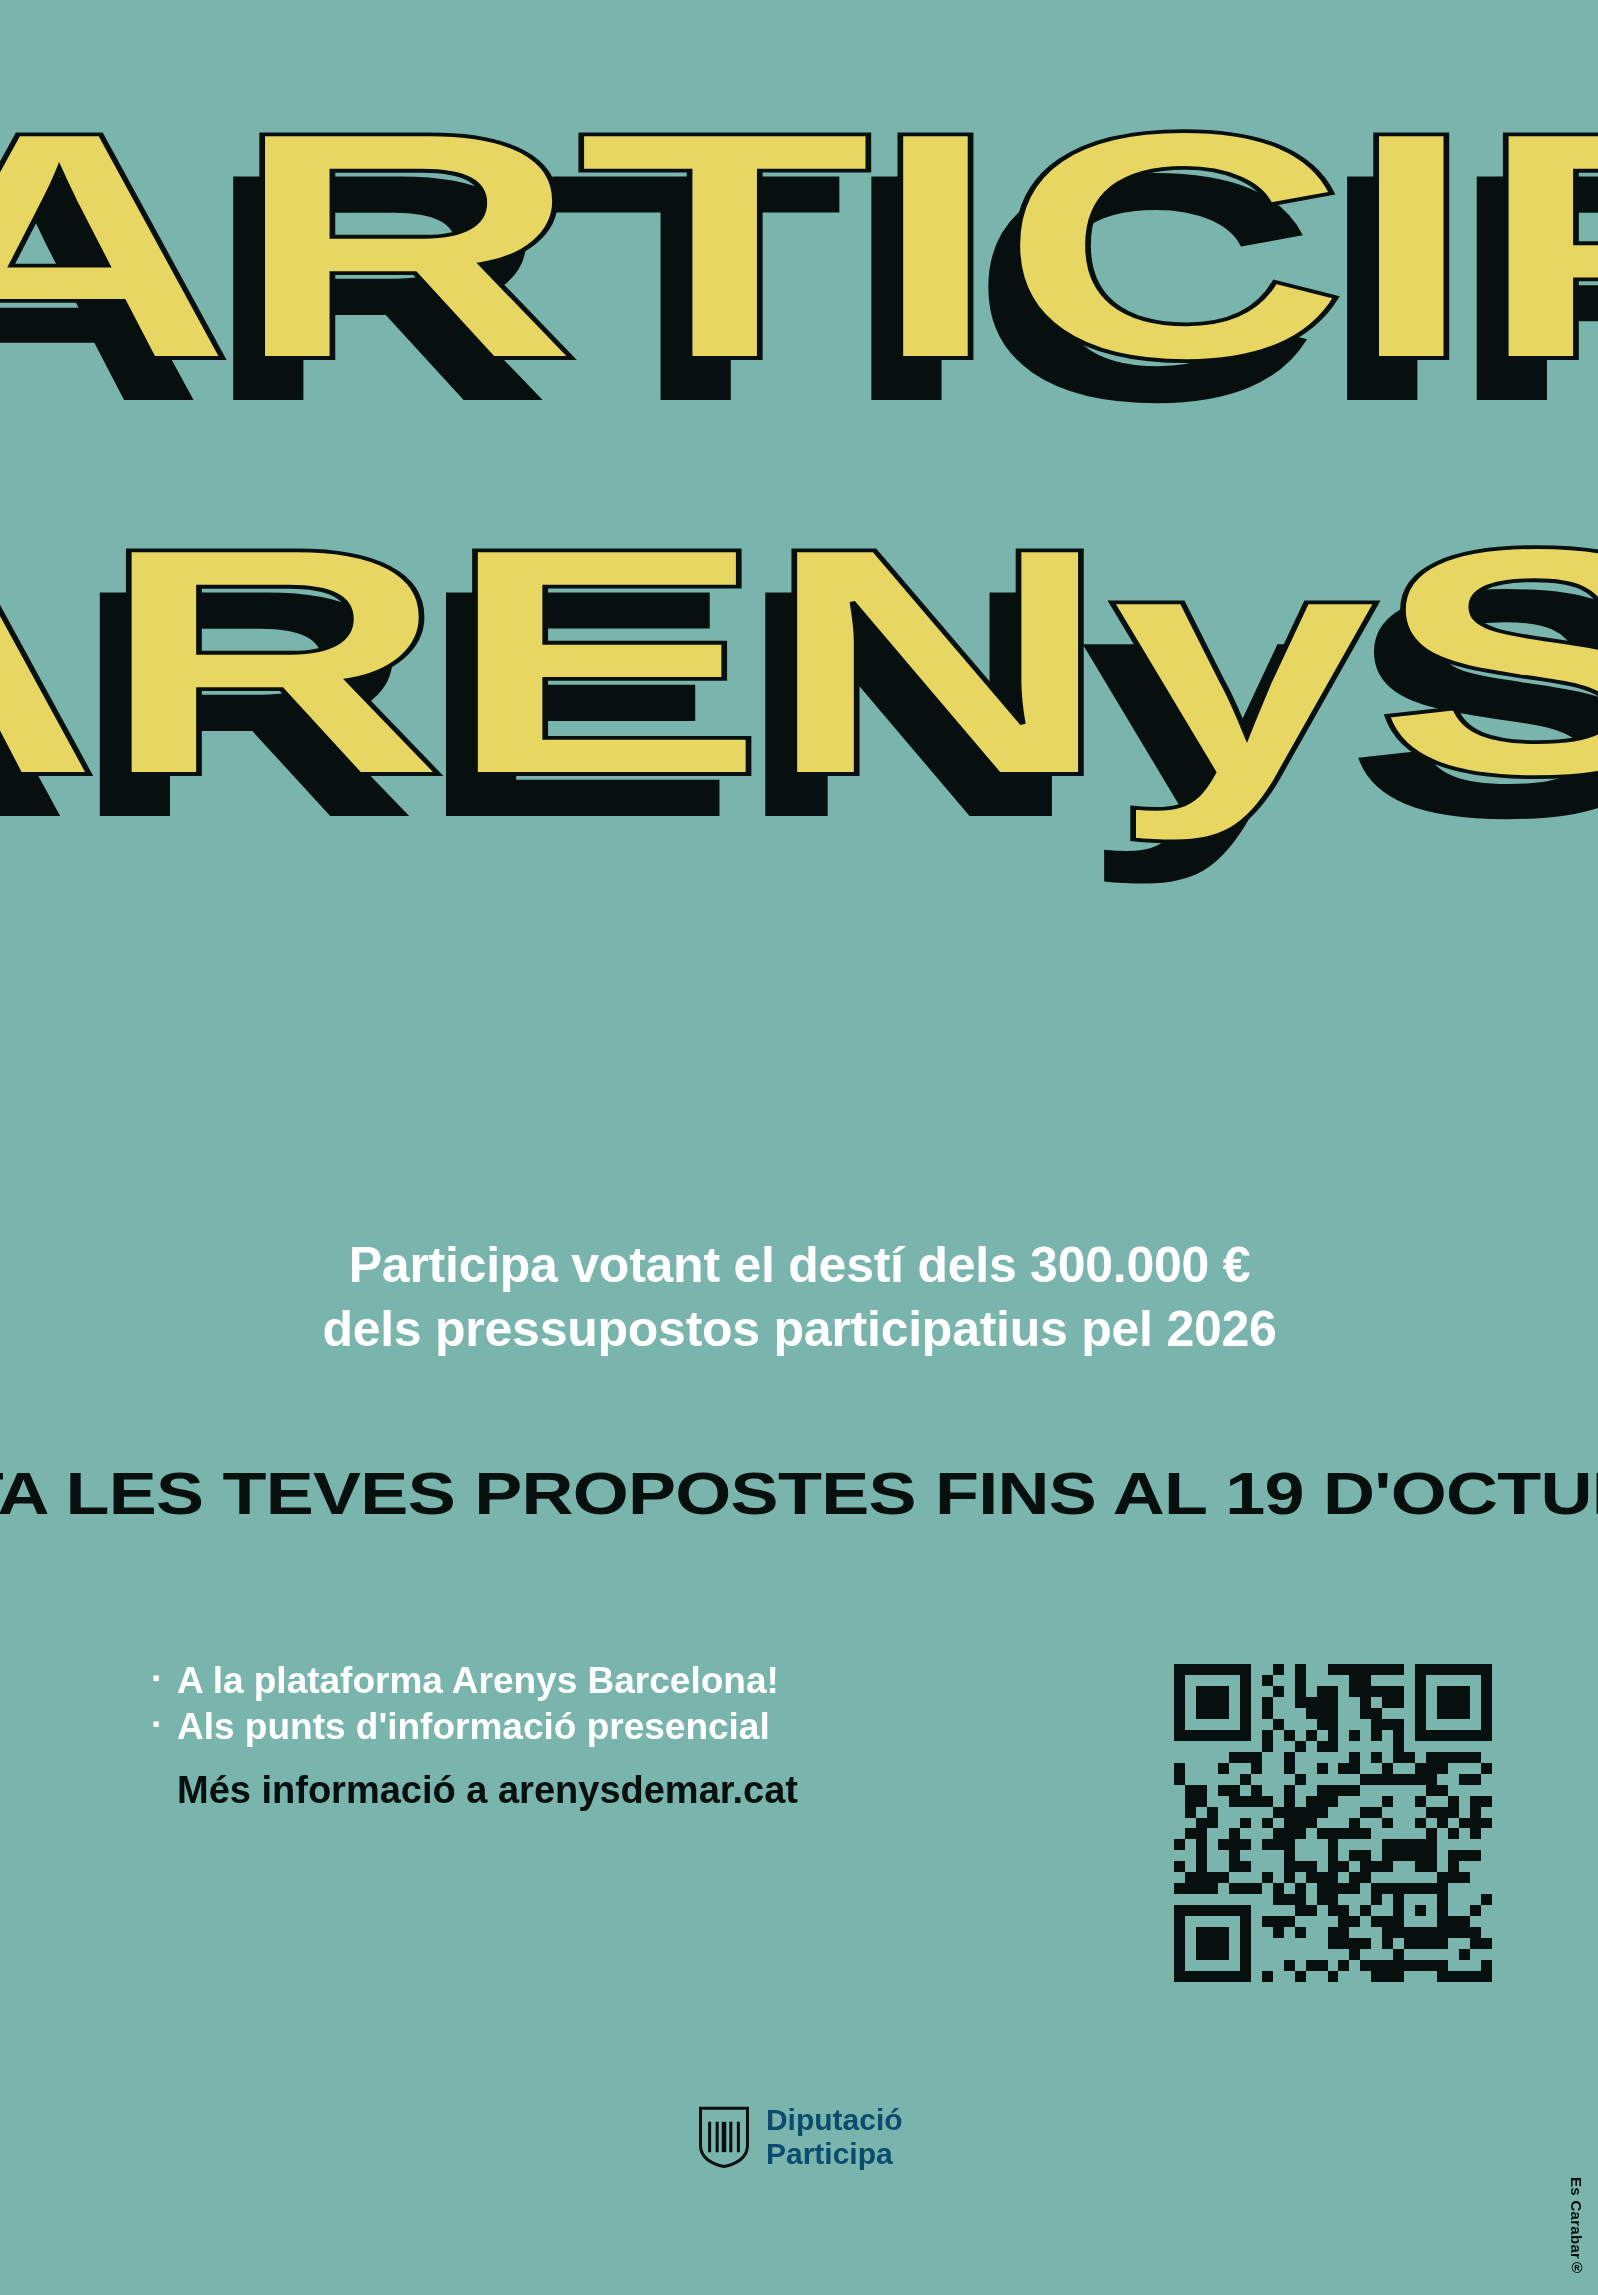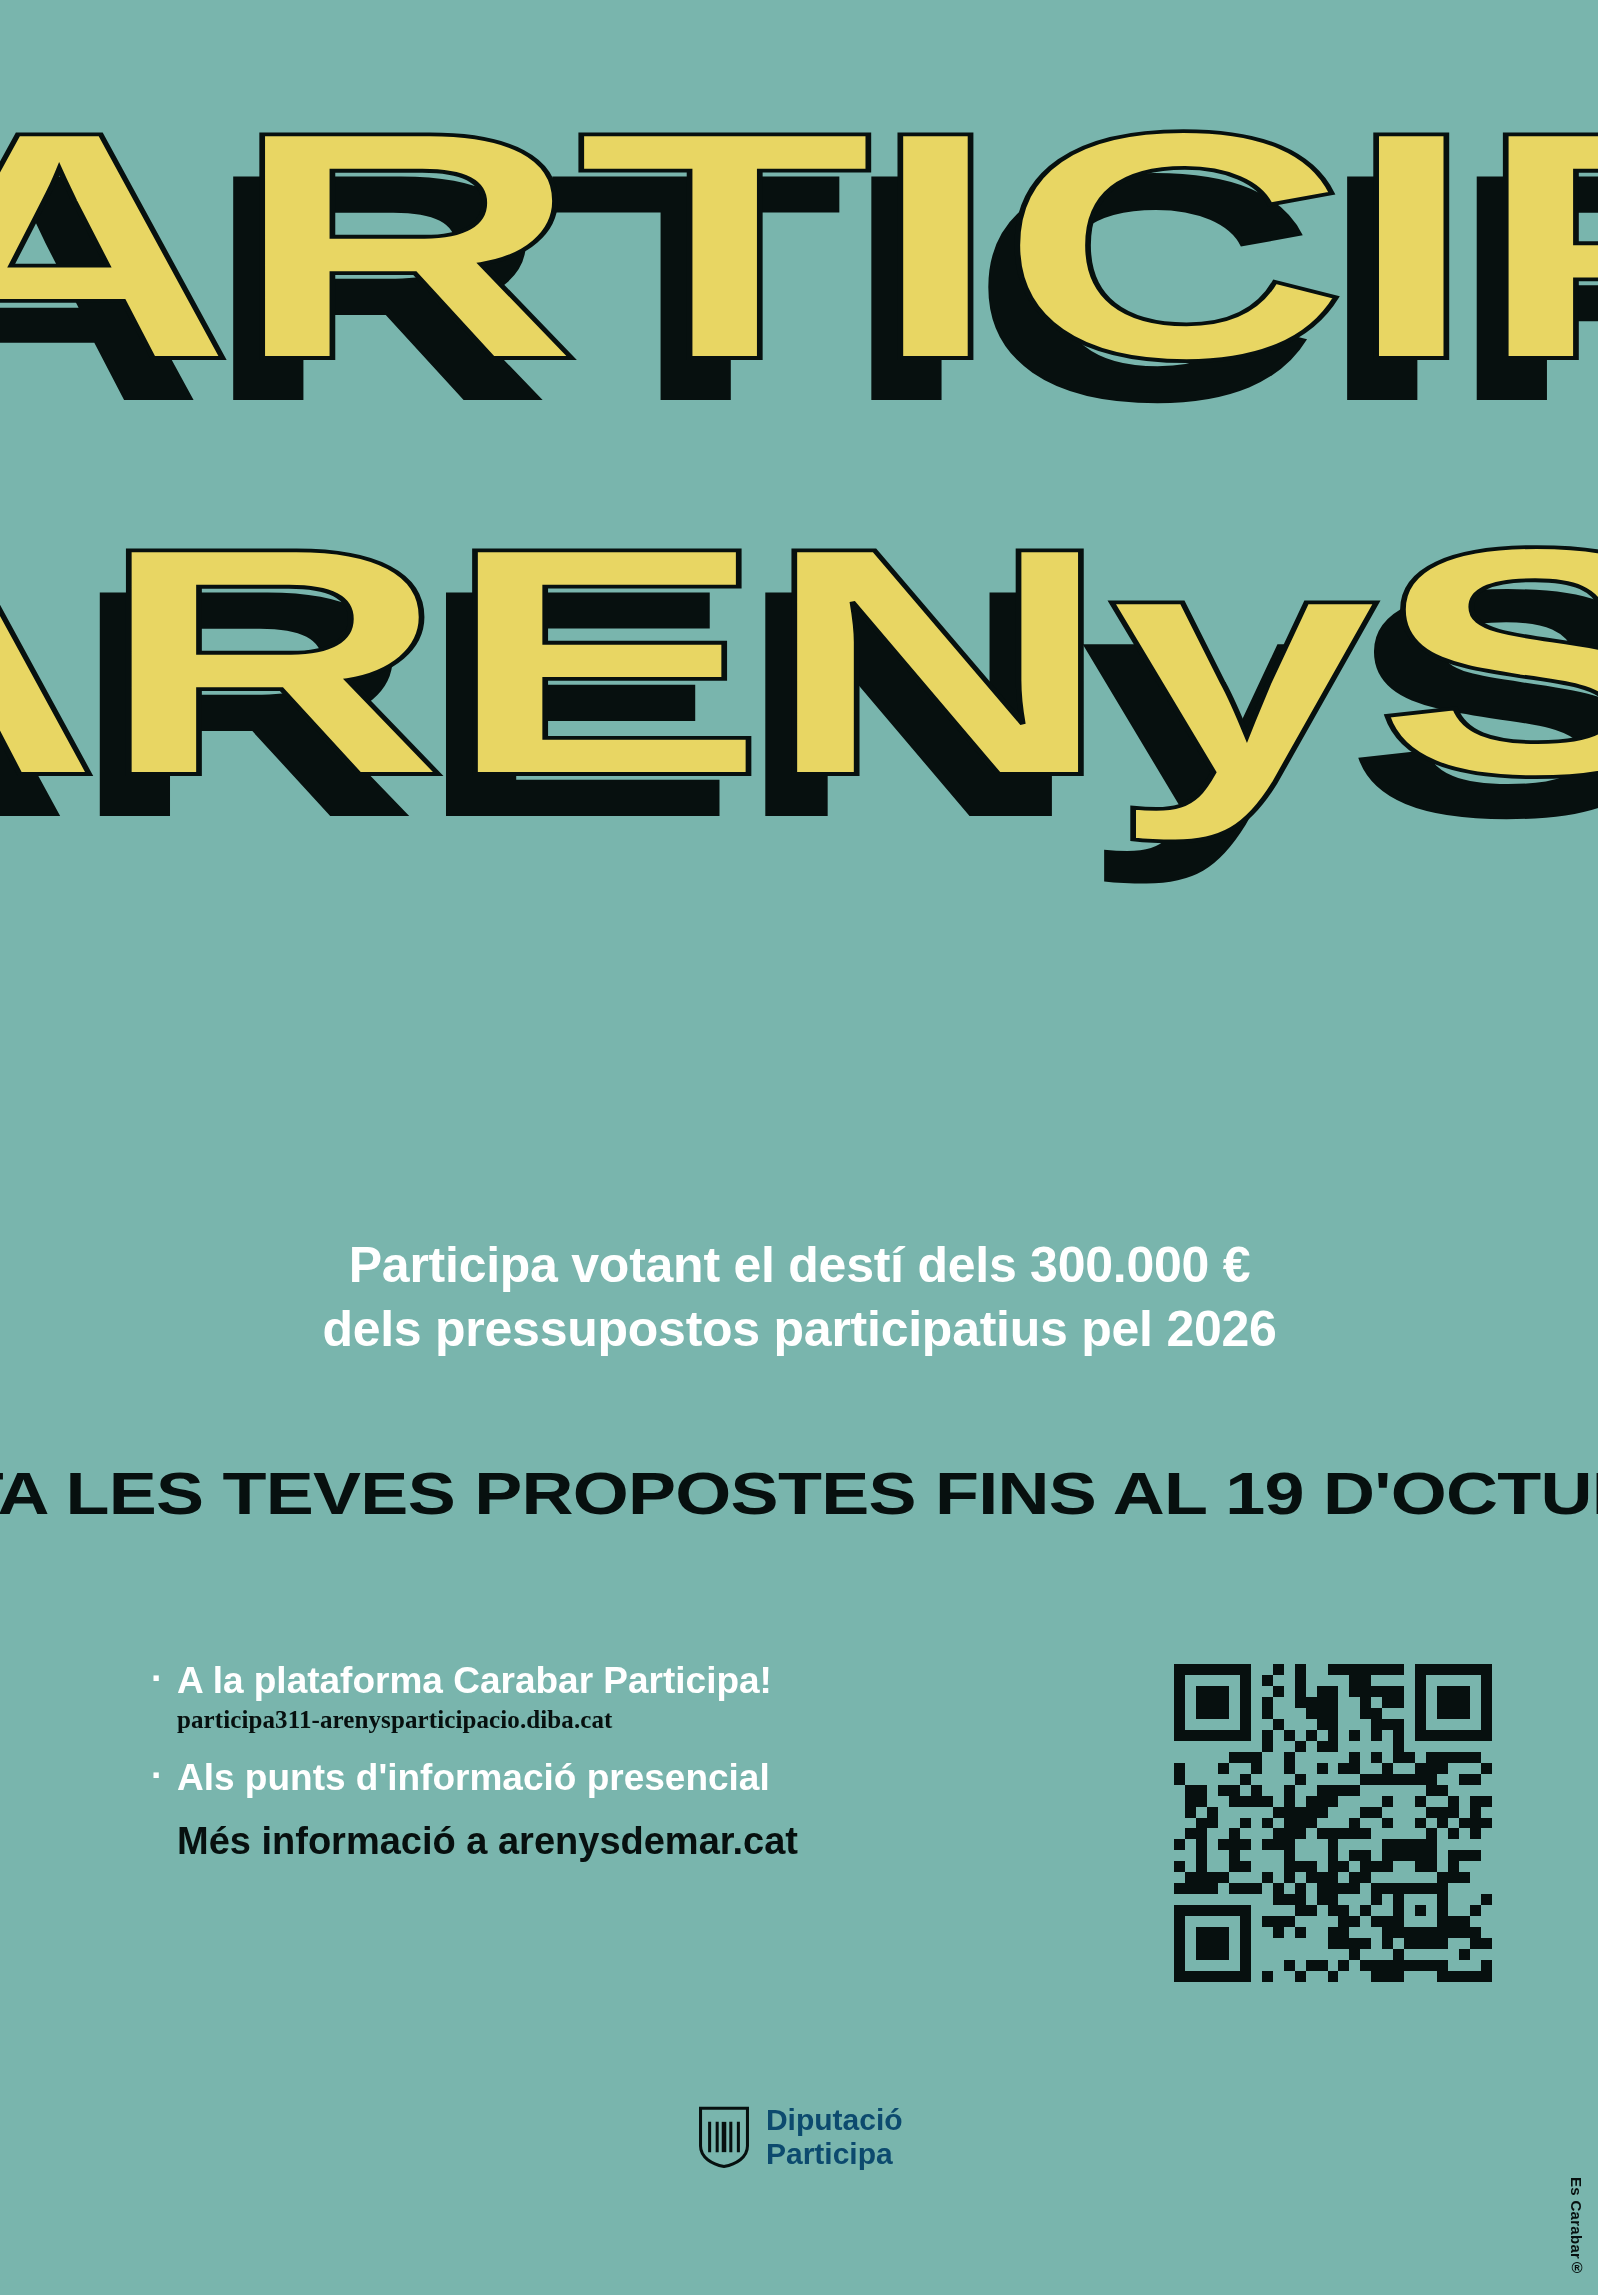--- a/index.html
+++ b/index.html
@@ -264,24 +264,23 @@
   </div>
 
   <div class="deadline">
     <span>VOTA LES TEVES PROPOSTES FINS AL 19 D'OCTUBRE</span>
   </div>
 
   <div class="info-block">
 
     <div class="bullet-row">
       <span class="bullet-dot">·</span>
-      <span class="bullet-text">A la plataforma Carabar Participa!</span>
+      <span class="bullet-text">A la plataforma Arenys Barcelona!</span>
     </div>
 
-    <div class="sub-url">participa311-arenysparticipacio.diba.cat</div>
 
     <div class="bullet-row">
       <span class="bullet-dot">·</span>
       <span class="bullet-text">Als punts d'informació presencial</span>
     </div>
 
     <div class="more-info">Més informació a arenysdemar.cat</div>
   </div>
 
   <div class="qr-wrap">

